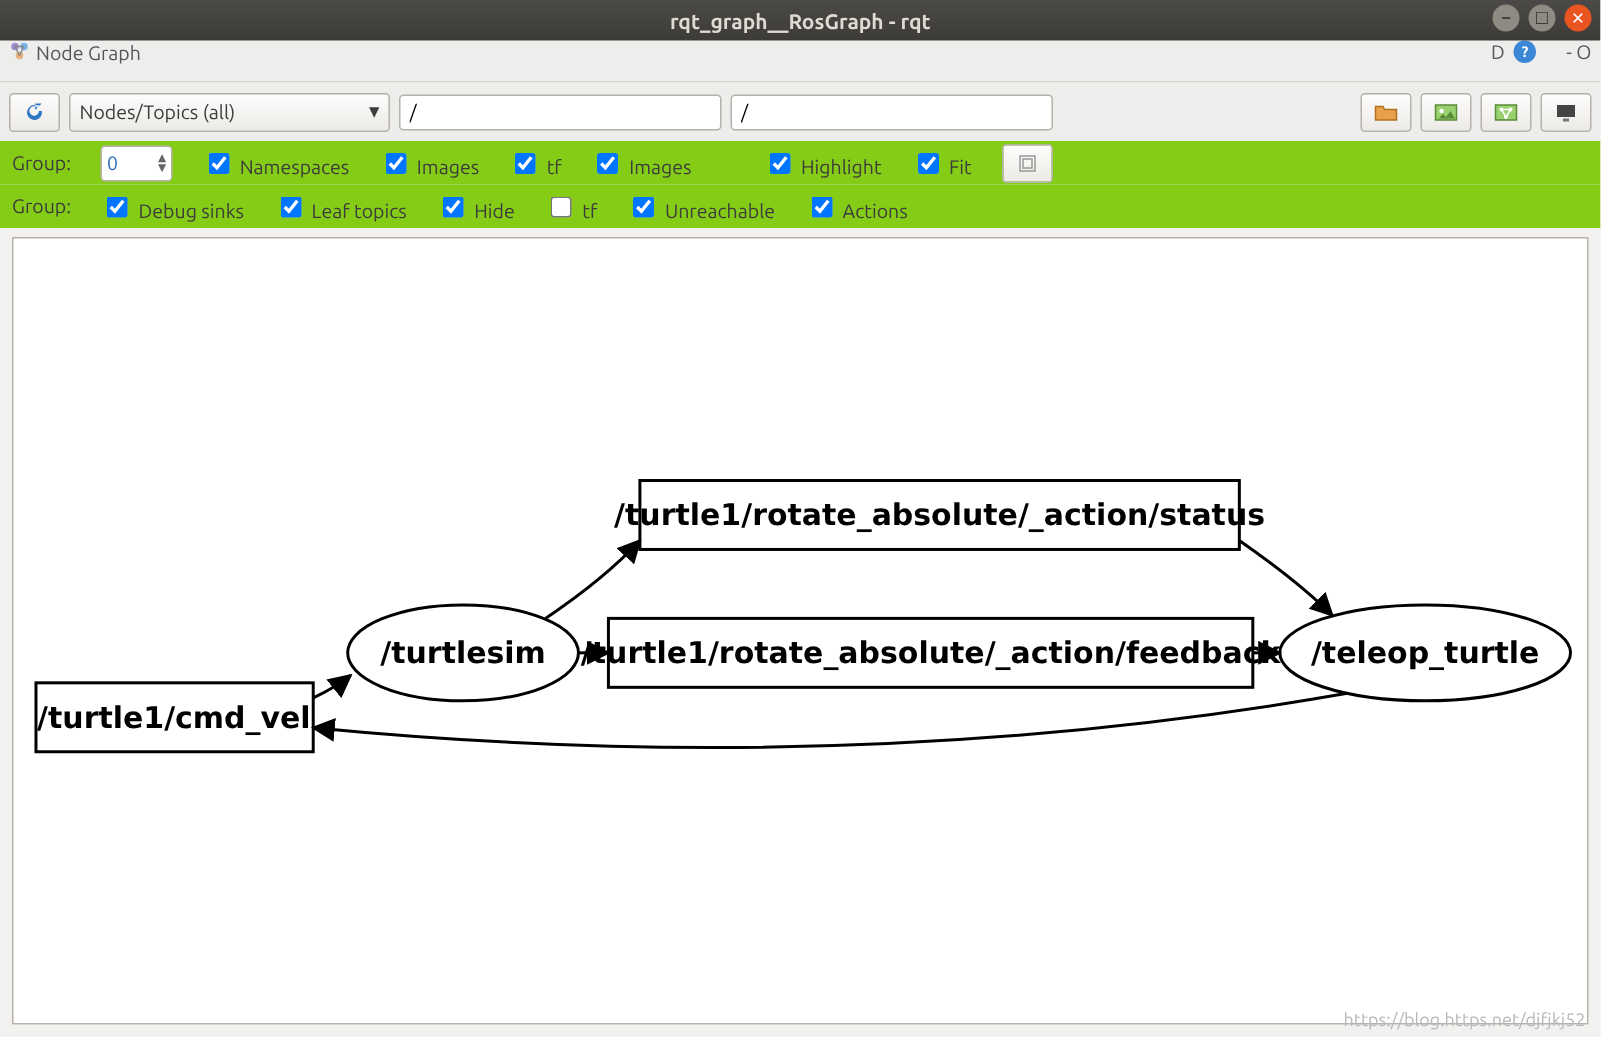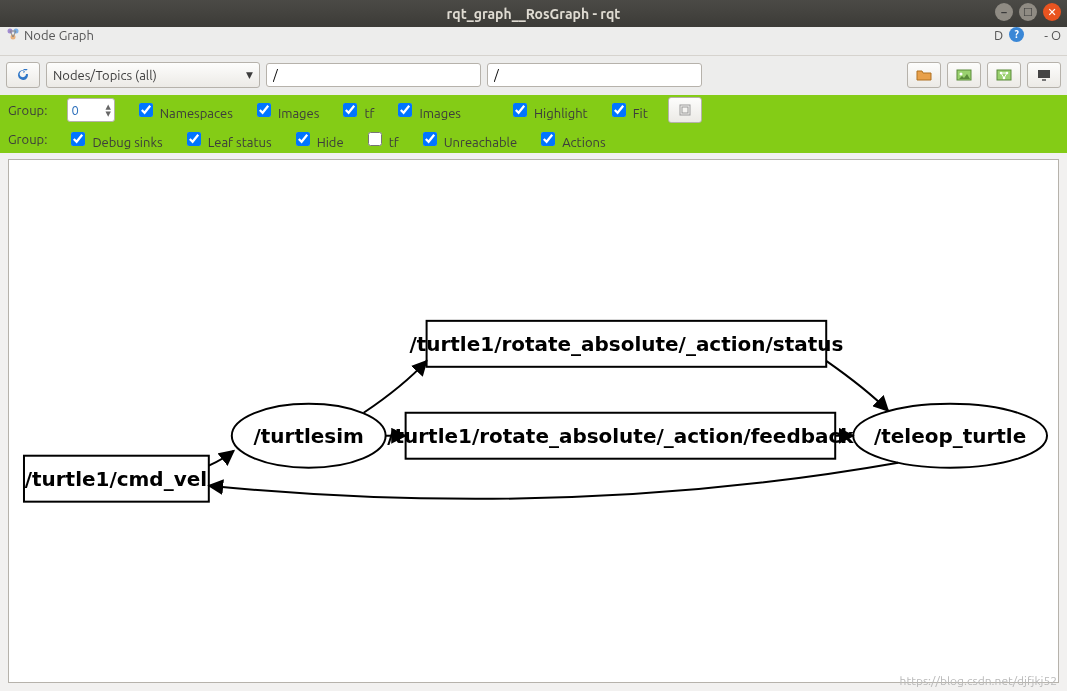--- a/index.html
+++ b/index.html
@@ -164,21 +164,21 @@
   </div>
 
   <div class="row">
     <span class="lbl">Group:</span>
     <label class="chk">
         <input type="checkbox" checked="" style="">
         <span>Debug sinks</span>
       </label>
     <label class="chk">
         <input type="checkbox" checked="" style="">
-        <span>Leaf status</span>
+        <span>Leaf topics</span>
       </label>
     <label class="chk">
         <input type="checkbox" checked="" style="">
         <span>Hide</span>
       </label>
     <label class="chk">
         <input type="checkbox" style="">
         <span>tf</span>
       </label>
     <label class="chk">
@@ -221,14 +221,14 @@
       <path d="M377 275 L397 275" class="graph-edge" marker-end="url(#arrow)"></path>
 
       <path d="M818 200 Q858 228 880 250" class="graph-edge" marker-end="url(#arrow)"></path>
 
       <path d="M827 275 L845 275" class="graph-edge" marker-end="url(#arrow)"></path>
 
       <path d="M890 302 Q560 360 200 325" class="graph-edge" marker-end="url(#arrow)"></path>
     </svg>
   </div>
 
-  <div class="watermark">https://blog.csdn.net/djfjkj52</div>
+  <div class="watermark">https://blog.https.net/djfjkj52</div>
 </div>
 
 </body></html>

